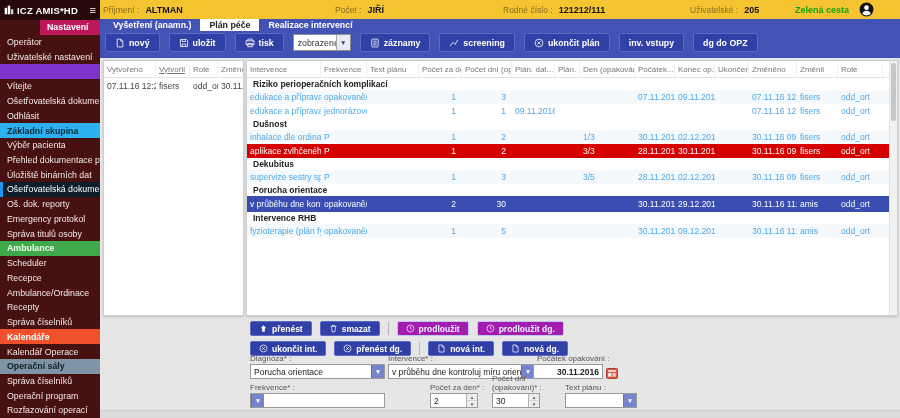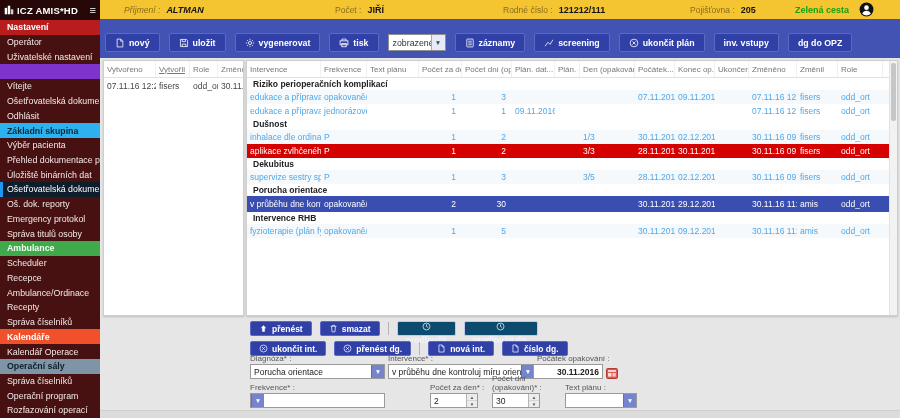--- a/index.html
+++ b/index.html
@@ -7,21 +7,21 @@
        font-family:"Liberation Sans",sans-serif;background:#fff;}
 
   
   .sidebar{position:absolute;left:0;top:0;width:100px;height:418px;background:#471111;z-index:3;}
   .logo-block{height:20px;background:#260808;display:flex;align-items:center;padding:0 4px;gap:3px;}
   .logo-text{color:#fff;font-weight:bold;font-size:9.5px;letter-spacing:.2px;white-space:nowrap;}
   .hamburger{margin-left:auto;color:#fff;font-size:11px;line-height:1;cursor:pointer;}
   .side-item{height:14.74px;display:flex;align-items:center;padding-left:7px;font-size:8.8px;
              color:#f3e9e9;white-space:nowrap;overflow:hidden;cursor:pointer;}
   .side-item.section{font-weight:bold;color:#fff;}
-  .v-red{background:#b91c1c;}
+  .v-red{background:#be185d;margin-left:40px;}
   .v-purple{background:#7d33cc;}
   .v-lightblue{background:#2eb2ef;color:#06293a!important;}
   .v-green{background:#3fa94c;color:#f2fff0!important;}
   .v-orange{background:#f0512a;}
   .v-bluegray{background:#7d95a6;color:#0e2029!important;}
   .side-item.selected{background:#0e1d2b;border-left:3px solid #2196f3;padding-left:4px;color:#fff;}
 
   
   .main{position:absolute;left:100px;top:0;width:800px;height:418px;}
 
@@ -76,21 +76,21 @@
   .scrollbar{position:absolute;right:0;top:0;bottom:0;width:7px;background:#f2f2f2;
              border-left:1px solid #e2e2e2;cursor:pointer;}
   .thumb{position:absolute;left:1px;top:2px;width:5px;height:58px;background:#c6c6c6;border-radius:2px;}
 
   .actions{position:absolute;left:150px;top:263px;}
   .act-row{display:flex;gap:8px;align-items:center;height:15px;margin-bottom:5px;}
   .abtn{background:#3040a6;border:1px solid #5b69c2;border-radius:2px;color:#fff;font-size:8.5px;
         font-weight:bold;height:15px;display:flex;align-items:center;gap:4px;padding:0 8px;
         cursor:pointer;white-space:nowrap;box-sizing:border-box;}
   .abtn .ic svg{width:9px;height:9px;}
-  .abtn.disabled{background:#0c4a6e;border-color:#c2c8ec;color:#f0f2ff;cursor:default;flex-direction:column;}
+  .abtn.disabled{background:#a21caf;border-color:#c2c8ec;color:#f0f2ff;cursor:default;}
   .vsep{width:1px;height:13px;background:#b5b5b5;}
 
   .flabel{position:absolute;font-size:8px;color:#555;white-space:nowrap;line-height:8.5px;}
   .fselect,.finput{position:absolute;height:15px;background:#fff;border:1px solid #9a9a9a;
         display:flex;align-items:stretch;font-size:8.5px;color:#222;box-sizing:border-box;cursor:pointer;}
   .fsel-val{flex:1;display:flex;align-items:center;padding-left:3px;overflow:hidden;white-space:nowrap;}
   .fsel-arrow{width:12px;background:#7584cc;border-left:1px solid #5f6fb8;color:#fff;display:flex;
         align-items:center;justify-content:center;font-size:6.5px;}
   .fdate-val{flex:1;display:flex;align-items:center;justify-content:flex-end;padding-right:3px;font-weight:bold;}
   .spin{width:10px;display:flex;flex-direction:column;border-left:1px solid #b5b5b5;}
@@ -143,75 +143,71 @@
       <div class="side-item section v-bluegray">Operační sály</div>
       <div class="side-item">Správa číselníků</div>
       <div class="side-item">Operační program</div>
       <div class="side-item">Rozfazování operací</div>
     </nav>
 </div>
 
 <div class="main">
   <div class="topbar" style="background: rgb(244, 196, 49);">
     <div id="header-fields">
-        <div class="hfield" style="left: 24px; font-style: italic;">
+        <div class="hfield" style="left: 3px;">
           <span class="hlabel">Příjmení :</span>
           <span class="hvalue">ALTMAN</span>
         </div>
         <div class="hfield" style="left: 235px;">
           <span class="hlabel">Počet :</span>
           <span class="hvalue">JIŘÍ</span>
         </div>
         <div class="hfield" style="left: 403px;">
           <span class="hlabel">Rodné číslo :</span>
           <span class="hvalue">121212/111</span>
         </div>
         <div class="hfield" style="left: 590px;">
-          <span class="hlabel">Pojišťovna :</span>
+          <span class="hlabel">Uživatelské :</span>
           <span class="hvalue">205</span>
         </div>
       </div>
     <span class="status-green" style="color: rgb(18, 163, 18);">Zelená cesta</span>
     <span class="person">
       <svg viewBox="0 0 16 16" width="15" height="15">
           <circle cx="8" cy="8" r="7.4" fill="#111"></circle>
           <circle cx="8" cy="6" r="2.5" fill="#fff"></circle>
           <path d="M3.4 12.6c.8-2.2 2.5-3.2 4.6-3.2s3.8 1 4.6 3.2a7.4 7.4 0 0 1-9.2 0z" fill="#fff"></path>
         </svg>
     </span>
   </div>
 
   <div class="bluezone" style="background: rgb(67, 83, 180);"></div>
+  <div class="tabs" id="tabbar">
+      <div class="tab">Vyšetření (anamn.)</div>
+      <div class="tab active">Plán péče</div>
+      <div class="tab">Realizace intervencí</div>
+    </div>
   <div class="toolbar" id="toolbar">
       <div class="tbtn">
         <span class="ic">
           <svg viewBox="0 0 14 14">
             <path d="M3 1.5h5l3 3v8H3z" fill="none" stroke="#fff"></path>
             <path d="M8 1.5v3h3" fill="none" stroke="#fff"></path>
           </svg>
         </span>
         <span>nový</span>
       </div>
       <div class="tbtn">
         <span class="ic">
           <svg viewBox="0 0 14 14">
             <path d="M2 2h8.5L12 3.5V12H2z" fill="none" stroke="#fff"></path>
             <path d="M4.5 2v3h4.5V2M4.5 12V8.5h5V12" fill="none" stroke="#fff"></path>
           </svg>
         </span>
         <span>uložit</span>
-      </div>
-      <div class="tbtn">
-        <span class="ic">
-          <svg viewBox="0 0 14 14">
-            <circle cx="7" cy="7" r="2.2" fill="none" stroke="#fff"></circle>
-            <path d="M7 1.2v2M7 10.8v2M1.2 7h2M10.8 7h2M2.9 2.9l1.4 1.4M9.7 9.7l1.4 1.4M11.1 2.9L9.7 4.3M4.3 9.7l-1.4 1.4" stroke="#fff"></path>
-          </svg>
-        </span>
-        <span>vygenerovat</span>
       </div>
       <div class="tbtn">
         <span class="ic">
           <svg viewBox="0 0 14 14">
             <path d="M4 4V1.5h6V4" fill="none" stroke="#fff"></path>
             <rect x="1.5" y="4" width="11" height="5.5" fill="none" stroke="#fff"></rect>
             <rect x="4" y="7.8" width="6" height="4.5" fill="none" stroke="#fff"></rect>
           </svg>
         </span>
         <span>tisk</span>
@@ -480,21 +476,21 @@
             </span>
             <span>nová int.</span>
           </div>
           <div class="abtn">
             <span class="ic">
               <svg viewBox="0 0 14 14">
                 <path d="M3 1.5h5l3 3v8H3z" fill="none" stroke="#fff"></path>
                 <path d="M8 1.5v3h3" fill="none" stroke="#fff"></path>
               </svg>
             </span>
-            <span>číslo dg.</span>
+            <span>nová dg.</span>
           </div>
         </div>
       </div>
 
     <div>
       <span class="flabel" style="left:150px;top:297px">Diagnóza* :</span>
       <div class="fselect" style="left:150px;top:306px;width:135px">
         <span class="fsel-val">Porucha orientace</span>
         <span class="fsel-arrow">▼</span>
       </div>

